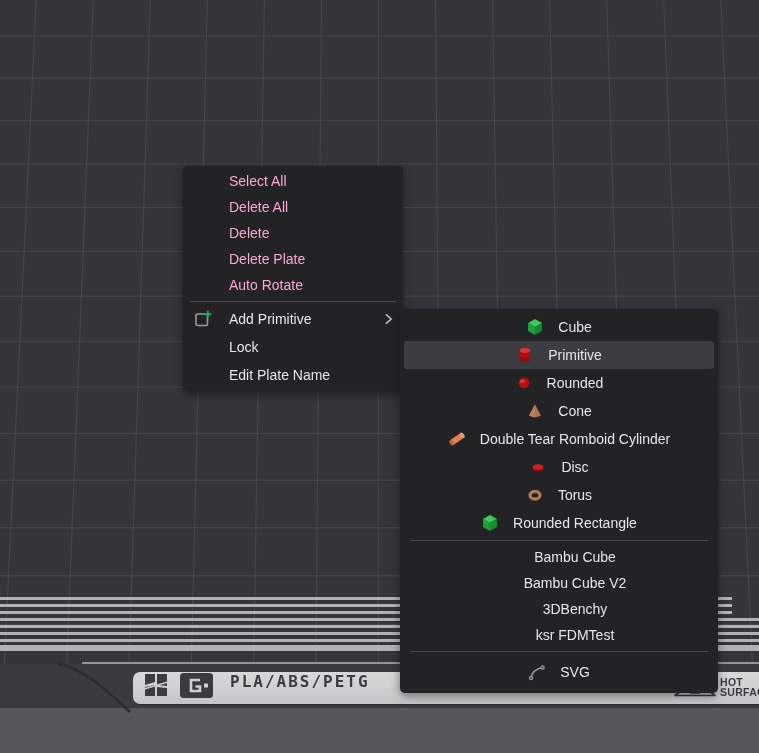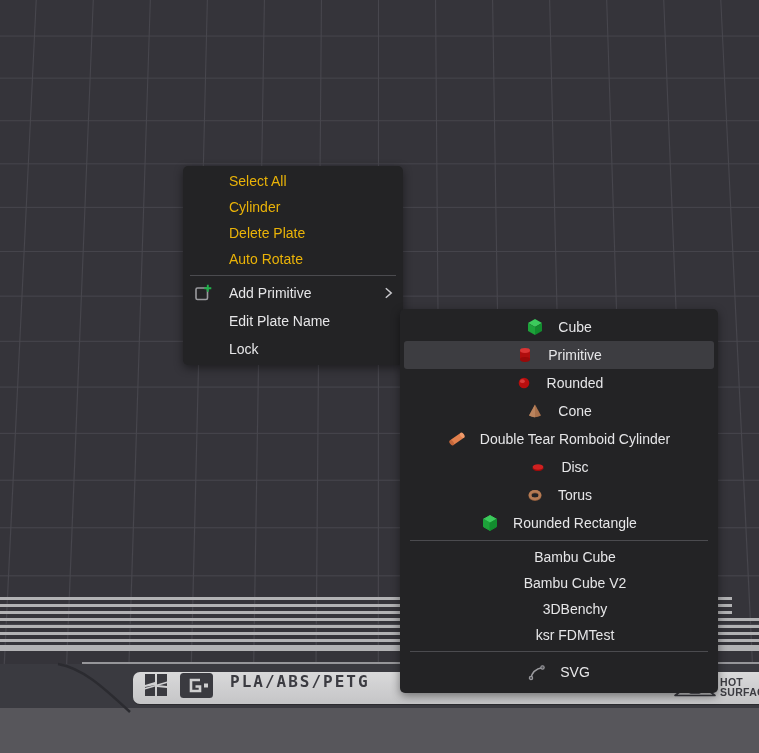--- a/index.html
+++ b/index.html
@@ -51,21 +51,21 @@
   
   .menu-panel{
     position:absolute;background:#232325;border-radius:5px;
     box-shadow:0 3px 10px rgba(0,0,0,0.45);
     font-size:14px;color:#e6e6e8;
   }
   .context-menu{left:183px;top:166px;width:220px;padding:2px 0;z-index:8;}
   .submenu{left:400px;top:309px;width:318px;padding:4px 0;z-index:9;}
   .menu-item{position:relative;height:26px;line-height:26px;padding-left:46px;cursor:default;}
   .menu-item.tall{height:28px;line-height:28px;}
-  .menu-item.disabled{color:#eab308;}
+  .menu-item.disabled{color:#f9a8d4;}
   .menu-item .lead-icon{position:absolute;left:11px;top:50%;transform:translateY(-50%);}
   .menu-item .chevron{position:absolute;right:10px;top:50%;transform:translateY(-50%);}
   .menu-sep{height:1px;background:#4b4b4f;margin:3px 7px;}
   .sub-sep{height:1px;background:#4b4b4f;margin:3px 10px;}
   .sub-item{
     display:flex;align-items:center;height:28px;margin:0 4px;padding:0 8px;
     border-radius:3px;cursor:default;justify-content:center;
   }
   .sub-item .icon{flex:0 0 18px;width:18px;height:18px;margin-right:14px;}
   .sub-item.highlighted{background:#3d3d41;}
@@ -120,36 +120,37 @@
     </svg>
     <div class="hot-text">
       <div>HOT</div>
       <div>SURFACE</div>
     </div>
   </div>
 </div>
 
 <div class="menu-panel context-menu">
   <div class="menu-item disabled">Select All</div>
-  <div class="menu-item disabled">Cylinder</div>
+  <div class="menu-item disabled">Delete All</div>
+  <div class="menu-item disabled">Delete</div>
   <div class="menu-item disabled">Delete Plate</div>
   <div class="menu-item disabled">Auto Rotate</div>
   <div class="menu-sep"></div>
   <div class="menu-item tall">
     <svg class="lead-icon" width="19" height="19" viewBox="0 0 19 19">
       <rect x="2" y="4.5" width="11.5" height="11.5" rx="1.5" fill="none" stroke="#9b9b9f" stroke-width="1.6"></rect>
       <path d="M13.8 1.2 v7 M10.3 4.7 h7" stroke="#22b14c" stroke-width="1.9" fill="none"></path>
     </svg>
     <span>Add Primitive</span>
     <svg class="chevron" width="9" height="13" viewBox="0 0 9 13">
       <path d="M1.8 1.8 L7.2 6.5 L1.8 11.2" fill="none" stroke="#c9c9cd" stroke-width="1.5"></path>
     </svg>
   </div>
+  <div class="menu-item tall">Lock</div>
   <div class="menu-item tall">Edit Plate Name</div>
-  <div class="menu-item tall">Lock</div>
 </div>
 
 <div class="menu-panel submenu">
 
   <div class="sub-item">
     <svg class="icon" viewBox="0 0 18 18">
       <polygon points="9,1 16,5 9,9 2,5" fill="#3ccb5c"></polygon>
       <polygon points="2,5 9,9 9,17 2,13" fill="#1da23a"></polygon>
       <polygon points="16,5 9,9 9,17 16,13" fill="#128c2e"></polygon>
     </svg>

